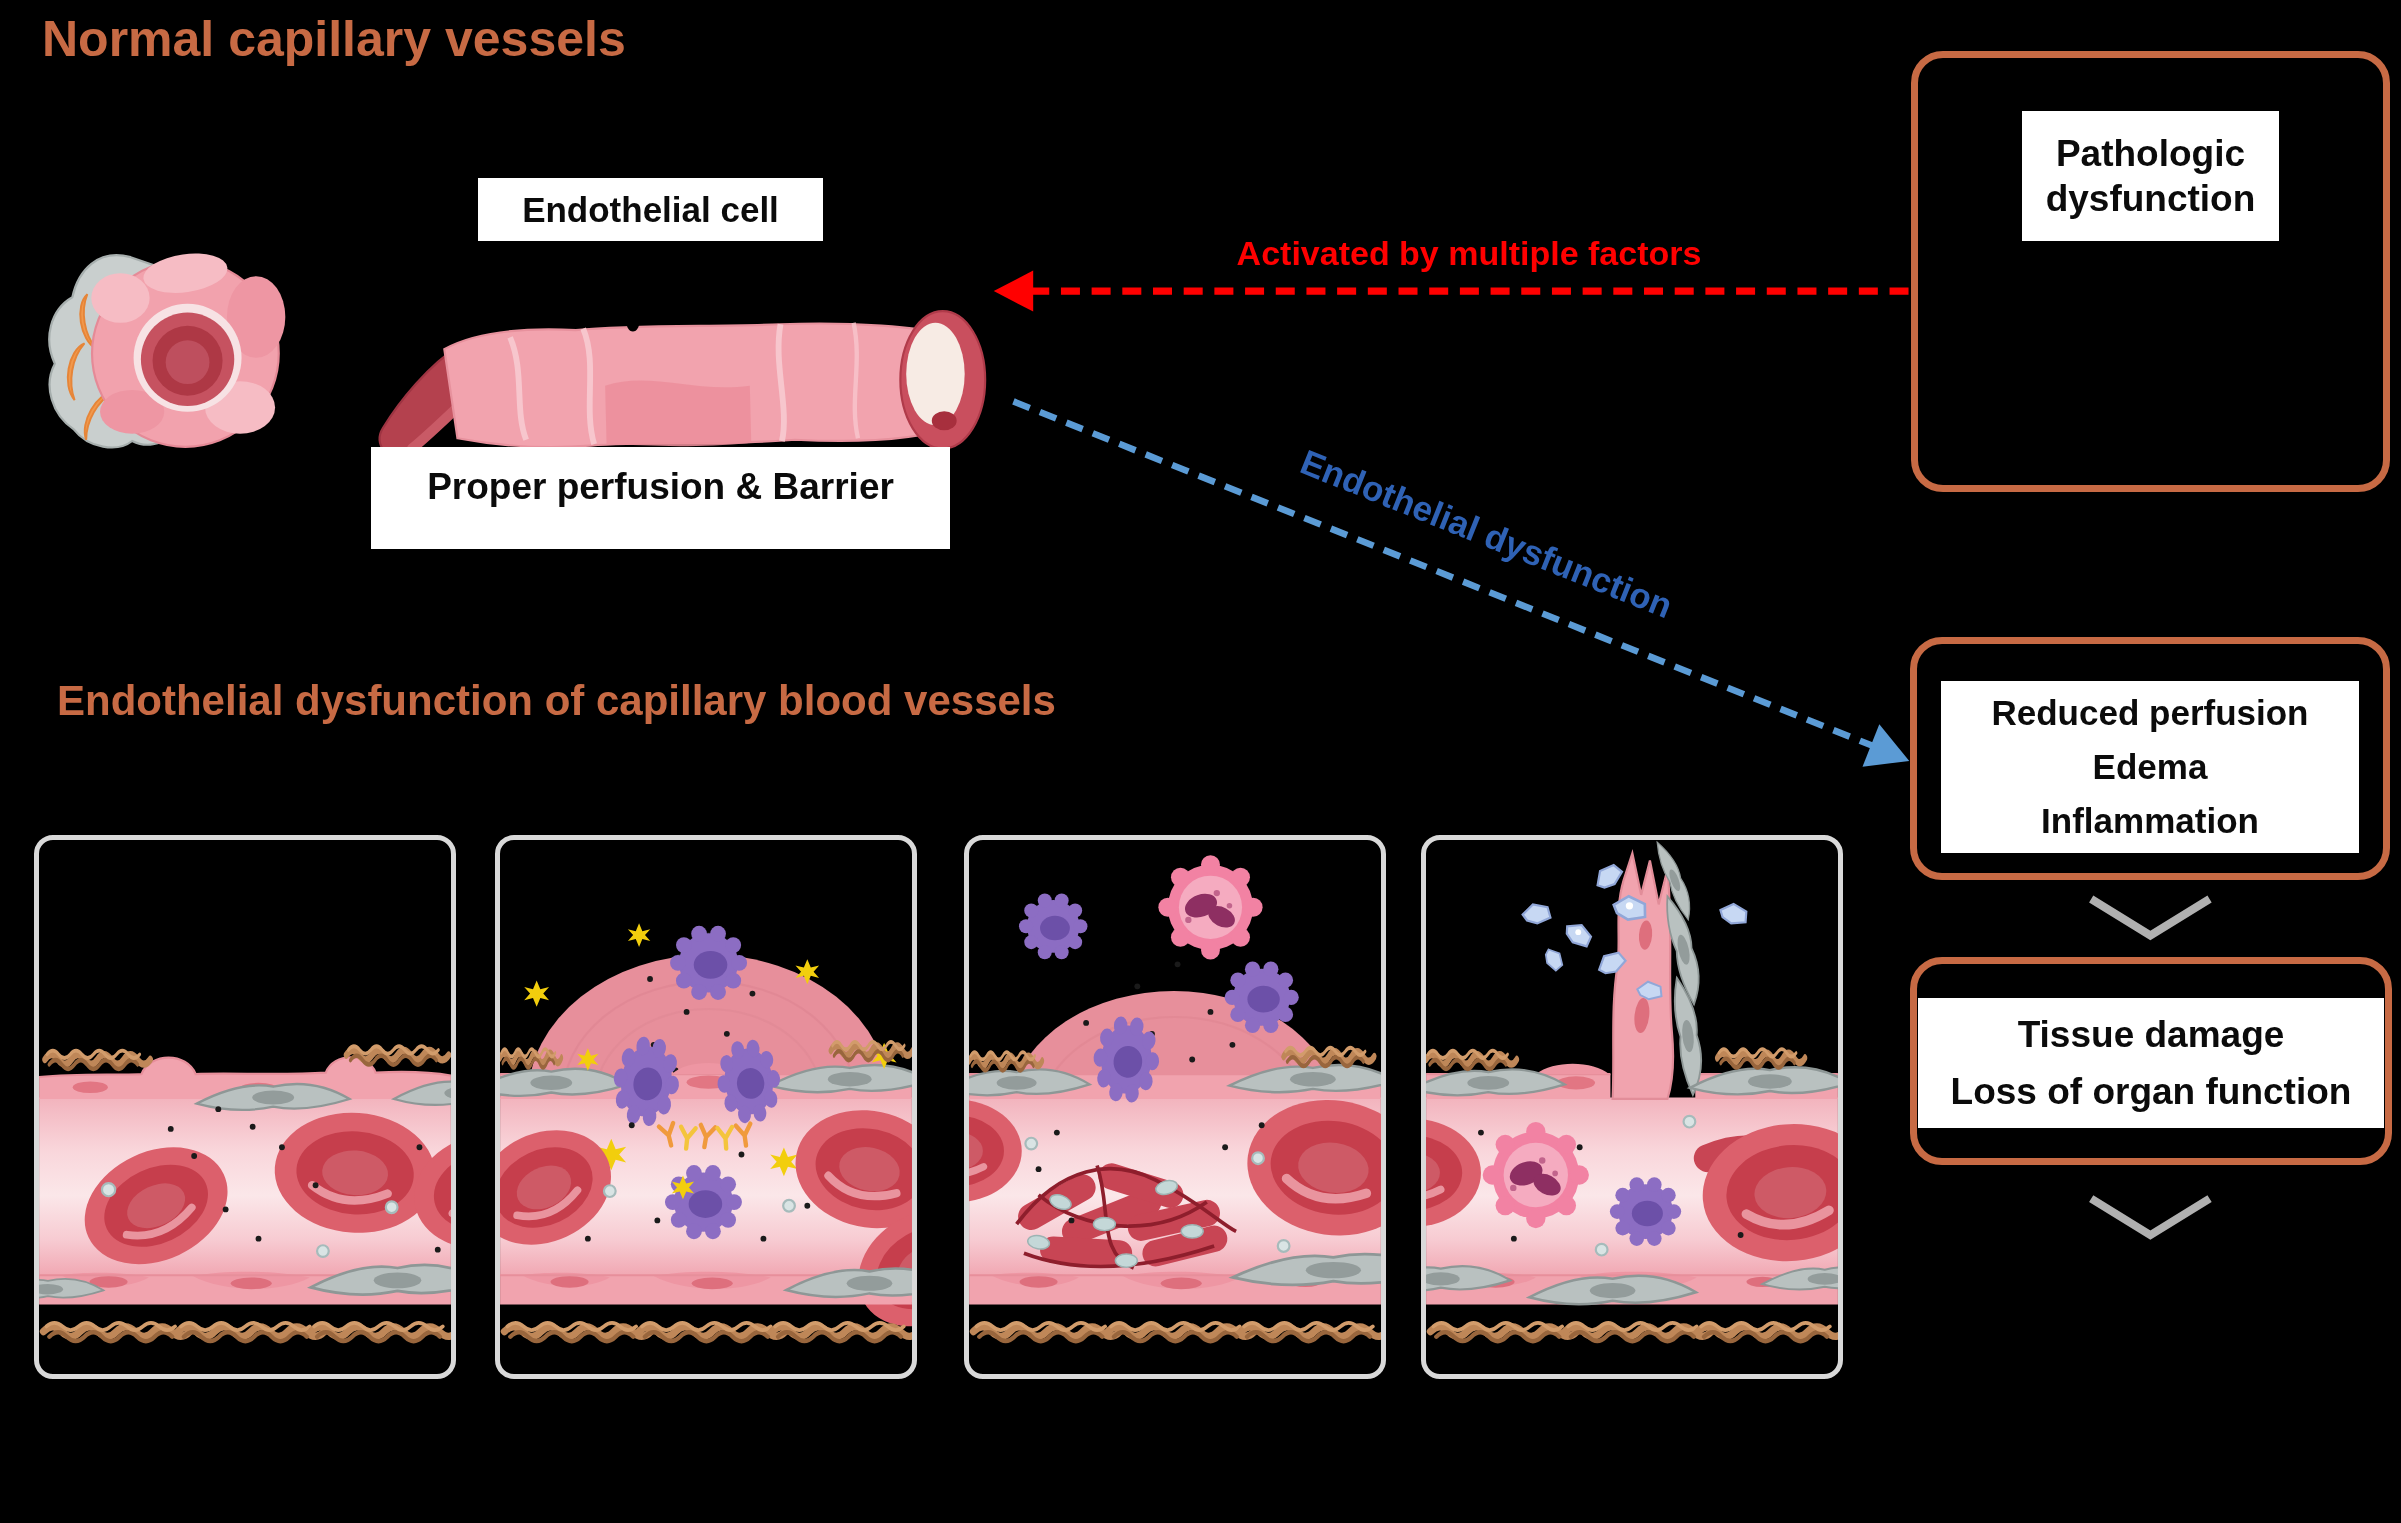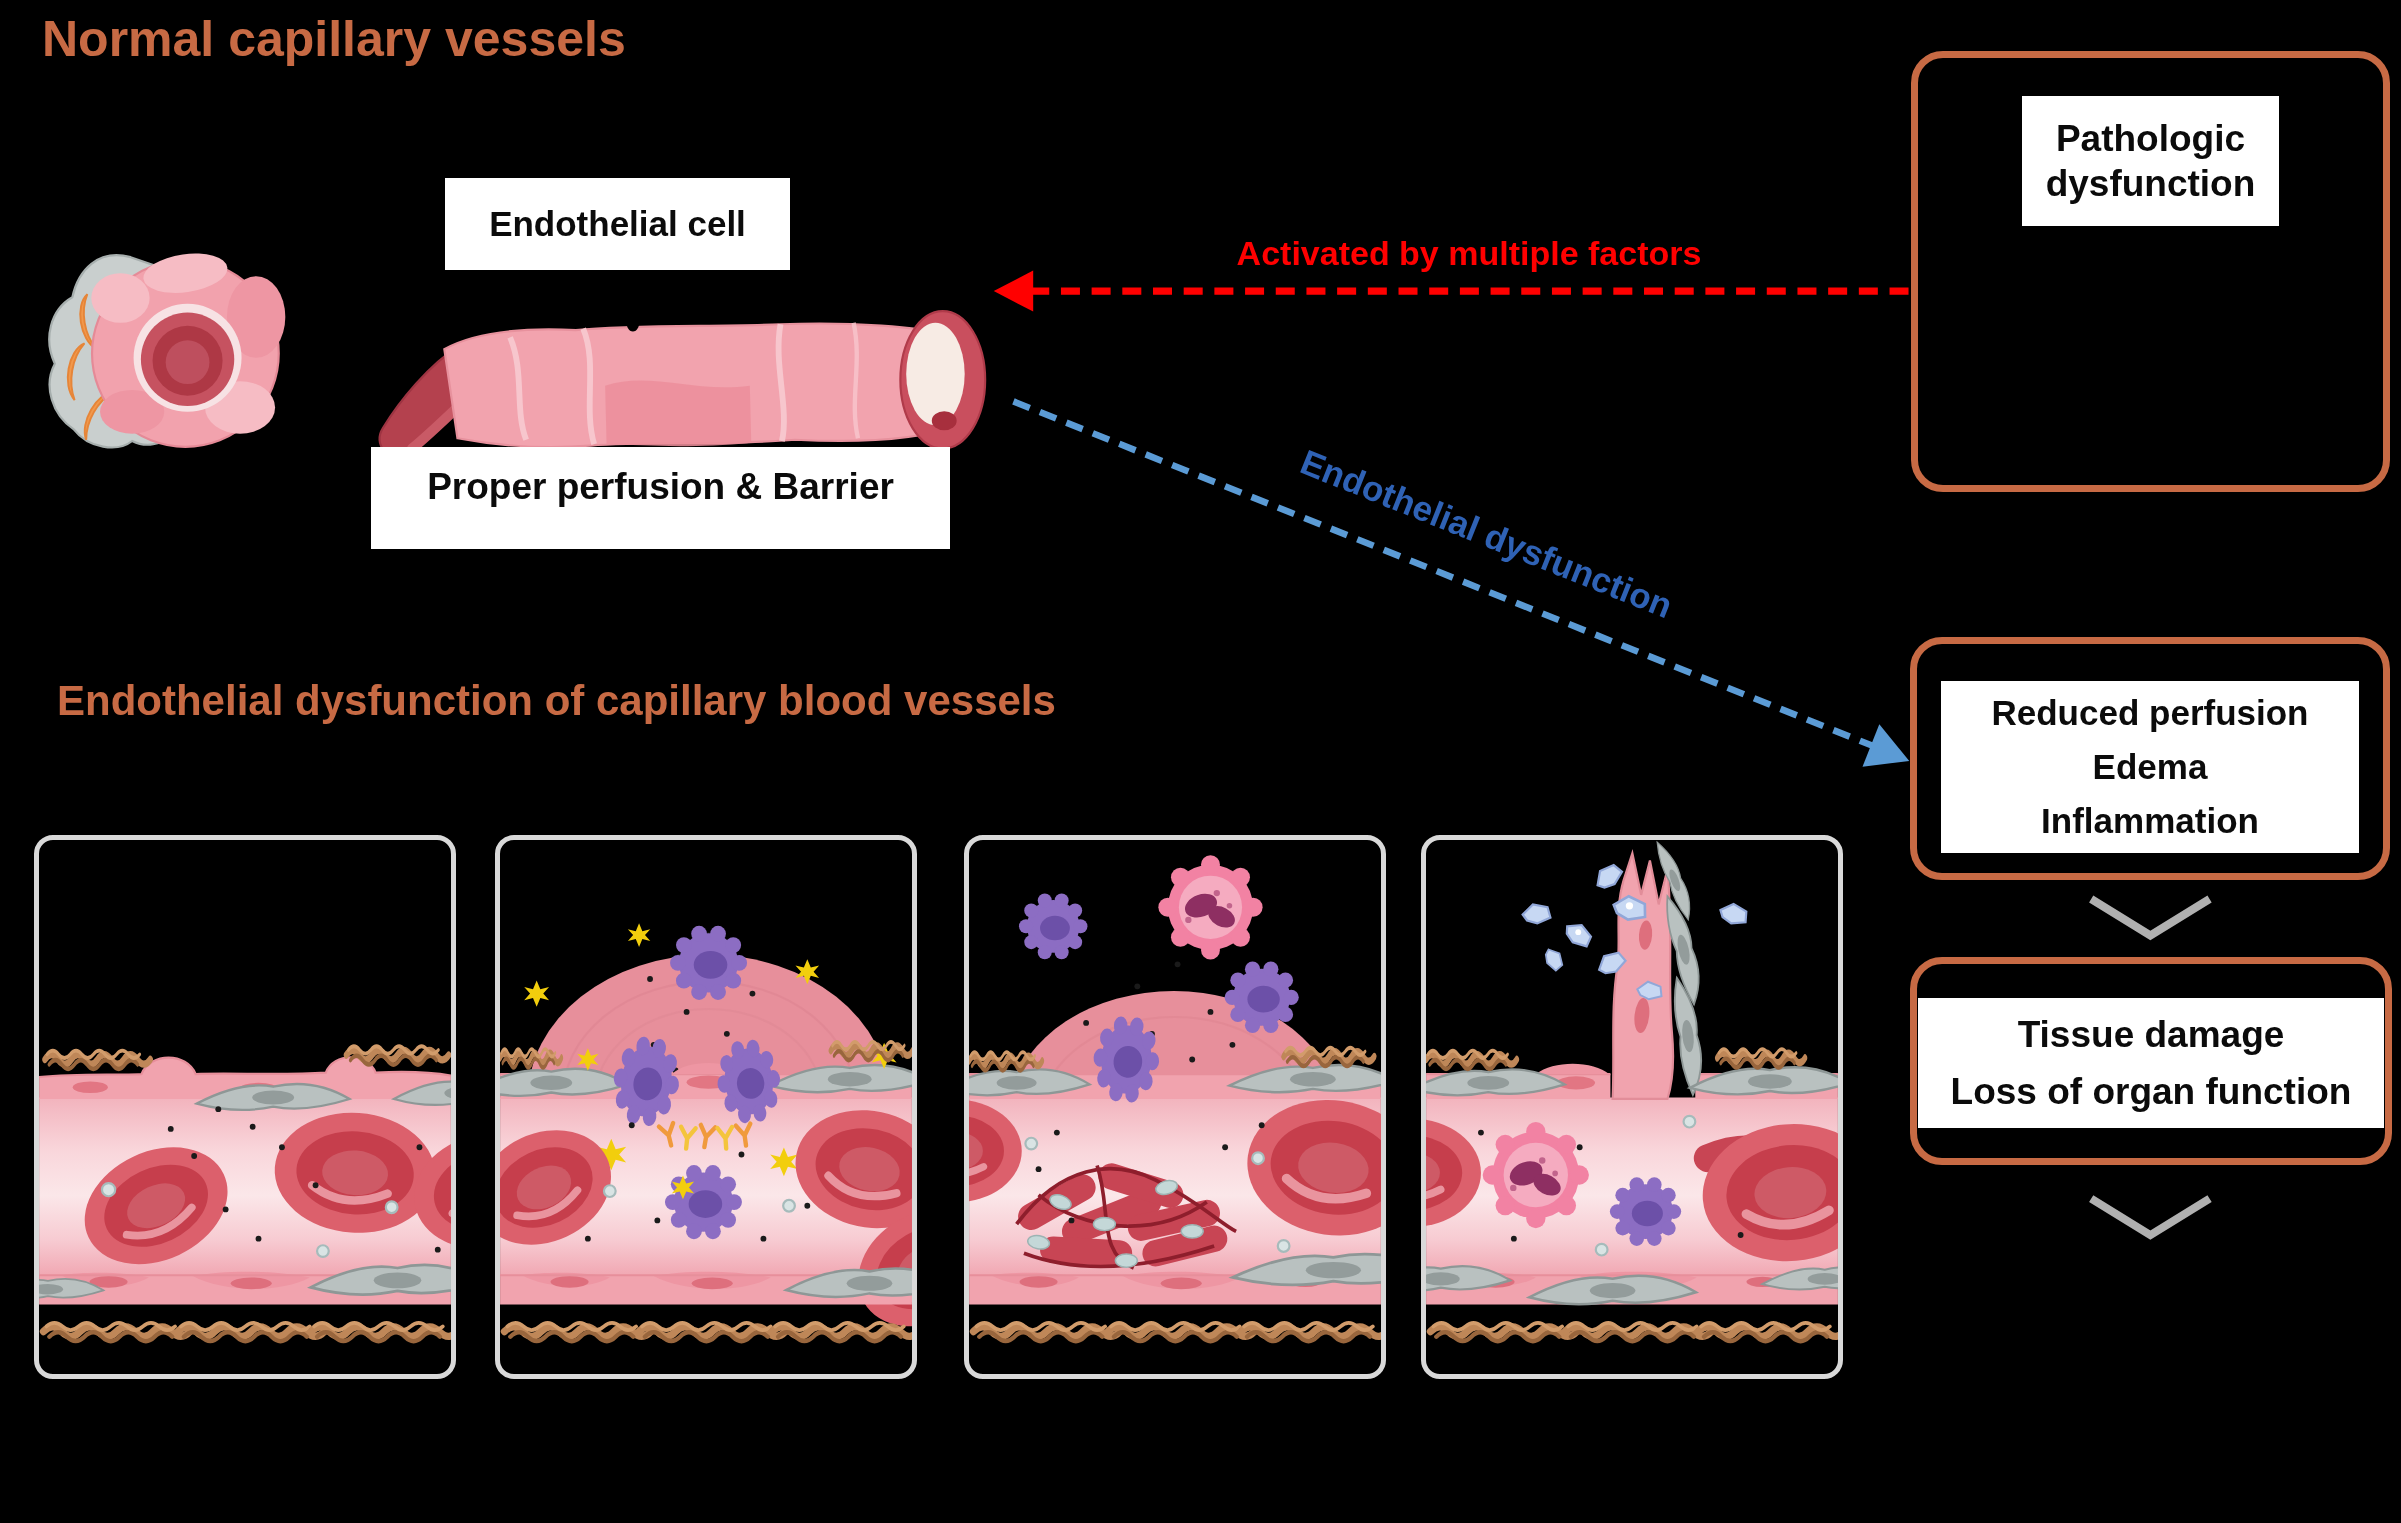--- a/index.html
+++ b/index.html
@@ -4,36 +4,36 @@
 <style>
   *{margin:0;padding:0;box-sizing:border-box}
   html,body{background:#000}
   #canvas{position:relative;width:2401px;height:1524px;background:#000;
           font-family:"Liberation Sans",sans-serif;overflow:hidden}
   .title{position:absolute;font-weight:700;color:var(--accent,#C76A44);white-space:nowrap}
   #title1{left:42px;top:10.2px;font-size:50px}
   #title2{left:57px;top:677px;font-size:42px}
   .wlabel{position:absolute;background:#fff;color:#0b0b0b;font-weight:700;
           display:flex;align-items:center;justify-content:center;text-align:center}
-  #lbl-endo{left:445px;top:178px;width:345px;height:92px;font-size:35px}
+  #lbl-endo{left:478px;top:178px;width:345px;height:63px;font-size:35px}
   #lbl-perf{left:371px;top:447px;width:579px;height:102px;font-size:37px;
             align-items:flex-start;padding-top:19px}
   #red-label{position:absolute;left:1155px;top:234px;width:628px;text-align:center;
              font-size:34px;font-weight:700;color:var(--red,#F00);white-space:nowrap}
   #blue-label{position:absolute;left:1209px;top:514px;width:555px;text-align:center;
               font-size:35px;font-weight:700;color:var(--blue_text,#2F62B5);
               transform:rotate(21.8deg);white-space:nowrap}
   .obox{position:absolute;border:7.3px solid var(--accent,#C76A44);border-radius:32px;background:#000}
   .flabel{background:#fff;color:#0b0b0b;font-weight:700;text-align:center;margin:0 auto;
           display:flex;flex-direction:column;justify-content:center}
   #flow1{left:1911px;top:51px;width:479px;height:441px}
   #flow2{left:1910px;top:637px;width:480px;height:243px}
   #flow3{left:1910px;top:957px;width:482px;height:208px}
   #flow4{left:1910px;top:1261px;width:482px;height:238px}
-  #flow1 .flabel{width:257px;height:130px;margin-top:38px;font-size:37px;line-height:45px}
+  #flow1 .flabel{width:257px;height:130px;margin-top:53px;font-size:37px;line-height:45px}
   #flow2 .flabel{width:418px;height:172px;margin-top:37px;font-size:35px;line-height:54px}
   #flow3 .flabel{width:466px;height:130px;margin-top:34px;font-size:37px;line-height:57px}
   #flow4 .flabel{width:346px;height:145px;margin-top:44px;font-size:37px;line-height:57px}
   .panel{position:absolute;top:835px;width:422px;height:544px;border:5.8px solid #D9D9D9;
          border-radius:19px;background:#000;overflow:hidden}
   #p1{left:34px}#p2{left:495px}#p3{left:964px}#p4{left:1421px}
   .panel svg{width:100%;height:100%;display:block}
   #overlay,#cross,#tube{position:absolute}
   #overlay{left:0;top:0}
   #cross{left:20.5px;top:228px}

